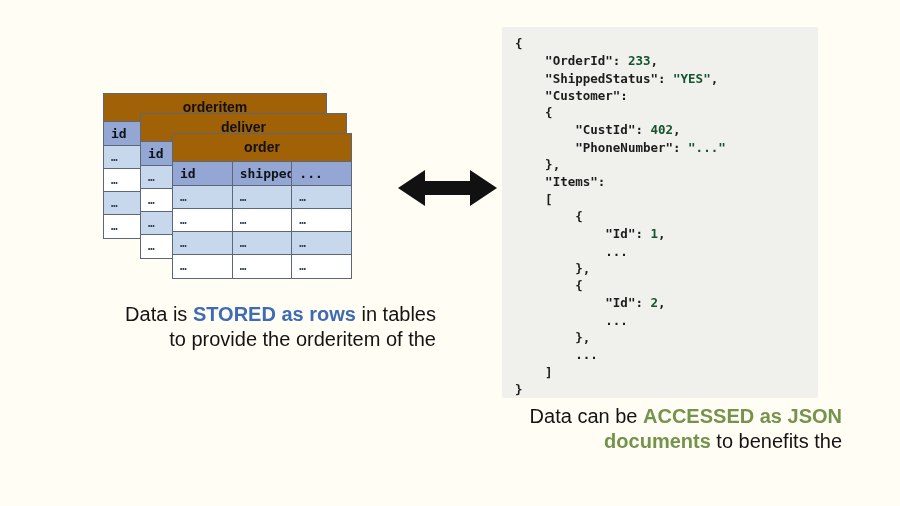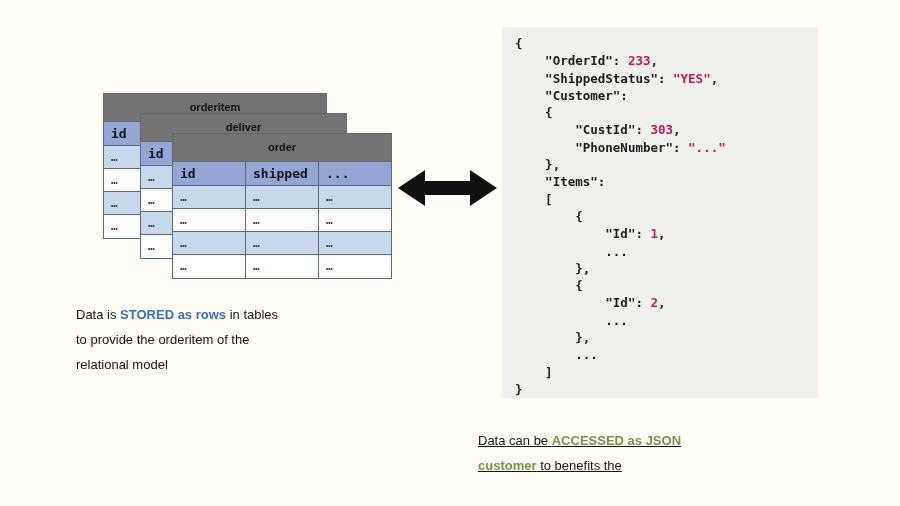--- a/index.html
+++ b/index.html
@@ -11,25 +11,25 @@
 
   
   .rtable{
     position:absolute;
     background:#fff;
     border:1.5px solid #5d6877;
     box-sizing:border-box;
   }
   .t0{ left:103px; top:93px;  width:224px; z-index:1; }
   .t1{ left:140px; top:113px; width:207px; z-index:2; }
-  .t2{ left:172px; top:133px; width:220px; z-index:3; }
+  .t2{ left:172px; top:133px; width:180px; z-index:3; }
   .rt-title{
     height:27px; line-height:27px; text-align:center;
-    font-weight:bold; font-size:11px; color:#111;
-    background:#737373; border-bottom:1px solid #5d6877;
+    font-weight:bold; font-size:14px; color:#111;
+    background:#a16207; border-bottom:1px solid #5d6877;
   }
   .rt-row{ display:flex; }
   .rt-cell{
     flex:1 1 0; box-sizing:border-box;
     border-right:1px solid #5d6877; border-bottom:1px solid #5d6877;
     padding-left:7px; overflow:hidden; white-space:nowrap;
   }
   .rt-cell:last-child{ border-right:none; }
   .rt-row:last-child .rt-cell{ border-bottom:none; }
   .rt-head .rt-cell{
@@ -52,29 +52,29 @@
   .codeblock{
     position:absolute; left:502px; top:27px; width:316px; height:371px;
     background:#F0F0ED; box-sizing:border-box;
     padding:8px 0 0 13px; border-radius:2px;
   }
   .code-line{
     font-family:"DejaVu Sans Mono", monospace;
     font-weight:bold; font-size:12.5px; line-height:17.3px;
     color:#1c1c1c; white-space:pre;
   }
-  .code-line .val{ color:#be185d; }
+  .code-line .val{ color:#14532d; }
 
   
   .caption{
-    position:absolute; text-align:left;
-    font-size:13px; line-height:25px; color:#141414;
+    position:absolute; text-align:right;
+    font-size:20px; line-height:25px; color:#141414;
   }
   .caption-left{ left:76px;  top:302px; width:360px; }
-  .caption-right{ left:478px; top:428px; width:364px;text-decoration:underline; }
+  .caption-right{ left:478px; top:404px; width:364px; }
   .hl{ font-weight:bold; }
   .hl-blue{ color:#3E6BB4; }
   .hl-green{ color:#74934D; }
 </style>
 </head>
 <body>
 
 <div class="canvas">
 
   <div class="rtable t0">
@@ -166,21 +166,21 @@
     <polygon points="0,19 27,1 27,12 72,12 72,1 99,19 72,37 72,26 27,26 27,37" fill="#111111"></polygon>
   </svg>
 
   <div class="codeblock">
     <div>
         <div class="code-line"><span>{</span></div>
         <div class="code-line"><span>    "OrderId": </span><span class="val">233</span><span>,</span></div>
         <div class="code-line"><span>    "ShippedStatus": </span><span class="val">"YES"</span><span>,</span></div>
         <div class="code-line"><span>    "Customer":</span></div>
         <div class="code-line"><span>    {</span></div>
-        <div class="code-line"><span>        "CustId": </span><span class="val">303</span><span>,</span></div>
+        <div class="code-line"><span>        "CustId": </span><span class="val">402</span><span>,</span></div>
         <div class="code-line"><span>        "PhoneNumber": </span><span class="val">"..."</span></div>
         <div class="code-line"><span>    },</span></div>
         <div class="code-line"><span>    "Items":</span></div>
         <div class="code-line"><span>    [</span></div>
         <div class="code-line"><span>        {</span></div>
         <div class="code-line"><span>            "Id": </span><span class="val">1</span><span>,</span></div>
         <div class="code-line"><span>            ...</span></div>
         <div class="code-line"><span>        },</span></div>
         <div class="code-line"><span>        {</span></div>
         <div class="code-line"><span>            "Id": </span><span class="val">2</span><span>,</span></div>
@@ -188,21 +188,20 @@
         <div class="code-line"><span>        },</span></div>
         <div class="code-line"><span>        ...</span></div>
         <div class="code-line"><span>    ]</span></div>
         <div class="code-line"><span>}</span></div>
       </div>
   </div>
 
   <div class="caption caption-left">
     <div><span>Data is </span><span class="hl hl-blue">STORED as rows</span><span> in tables</span></div>
     <div>to provide the orderitem of the</div>
-    <div>relational model</div>
   </div>
 
   <div class="caption caption-right">
     <div><span>Data can be </span><span class="hl hl-green">ACCESSED as JSON</span></div>
-    <div><span class="hl hl-green">customer</span><span> to benefits the</span></div>
+    <div><span class="hl hl-green">documents</span><span> to benefits the</span></div>
   </div>
 
 </div>
 
 </body></html>

